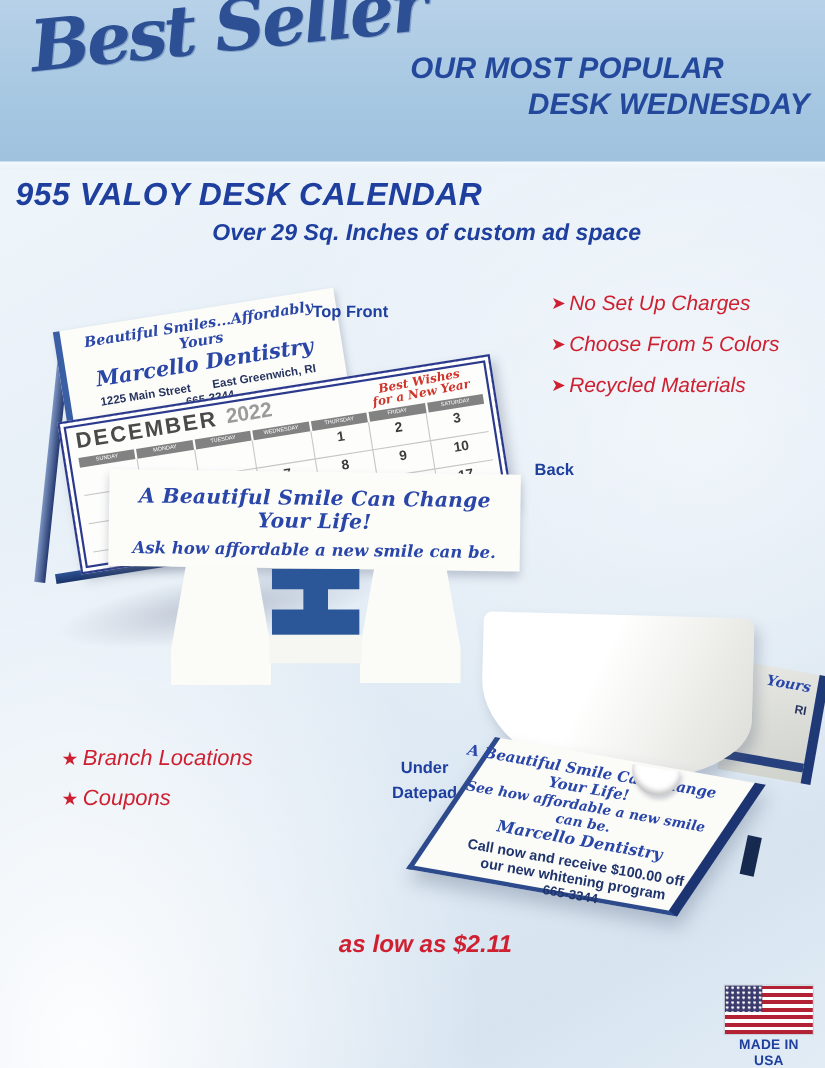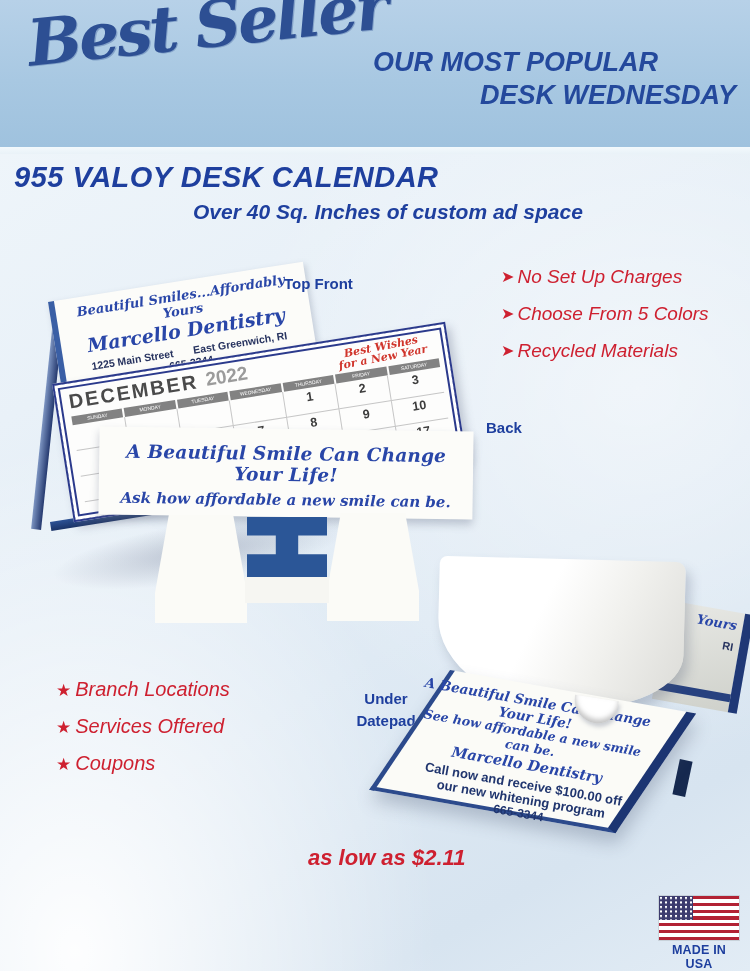--- a/index.html
+++ b/index.html
@@ -162,21 +162,21 @@
 
   <div class="banner"></div>
   <div class="banner-strip"></div>
   <div class="best-seller">Best Seller</div>
   <div class="banner-title">
     <div class="bt1">OUR MOST POPULAR</div>
     <div class="bt2">DESK WEDNESDAY</div>
   </div>
 
   <div class="title-955">955 VALOY DESK CALENDAR</div>
-  <div class="subtitle">Over 40 Sq. Inches of custom ad space</div>
+  <div class="subtitle">Over 29 Sq. Inches of custom ad space</div>
 
   <div class="photo-front">
     <div class="cal-shadow"></div>
     <div class="cover-edge"></div>
     <div class="pad-edge"></div>
     <div class="flap">
       <div class="t1 script">Beautiful Smiles...Affordably Yours</div>
       <div class="t2 script">Marcello Dentistry</div>
       <div class="t3">
         <span>1225 Main Street</span><span class="gap"></span><span>East Greenwich, RI</span>
@@ -267,21 +267,20 @@
   </div>
 
   <div class="features">
     <div class="rli"><span class="bul">➤</span><span>No Set Up Charges</span></div>
     <div class="rli"><span class="bul">➤</span><span>Choose From 5 Colors</span></div>
     <div class="rli"><span class="bul">➤</span><span>Recycled Materials</span></div>
   </div>
 
   <div class="ideas">
     <div class="rli"><span class="bul">★</span><span>Branch Locations</span></div>
-    <div class="rli"><span class="bul">★</span><span>Services Offered</span></div>
     <div class="rli"><span class="bul">★</span><span>Coupons</span></div>
   </div>
 
   <div class="price">as low as $2.11</div>
 
   <div class="madeusa">
     <div class="flag">
       <div class="canton"></div>
     </div>
     <div class="mtxt">MADE IN USA</div>

